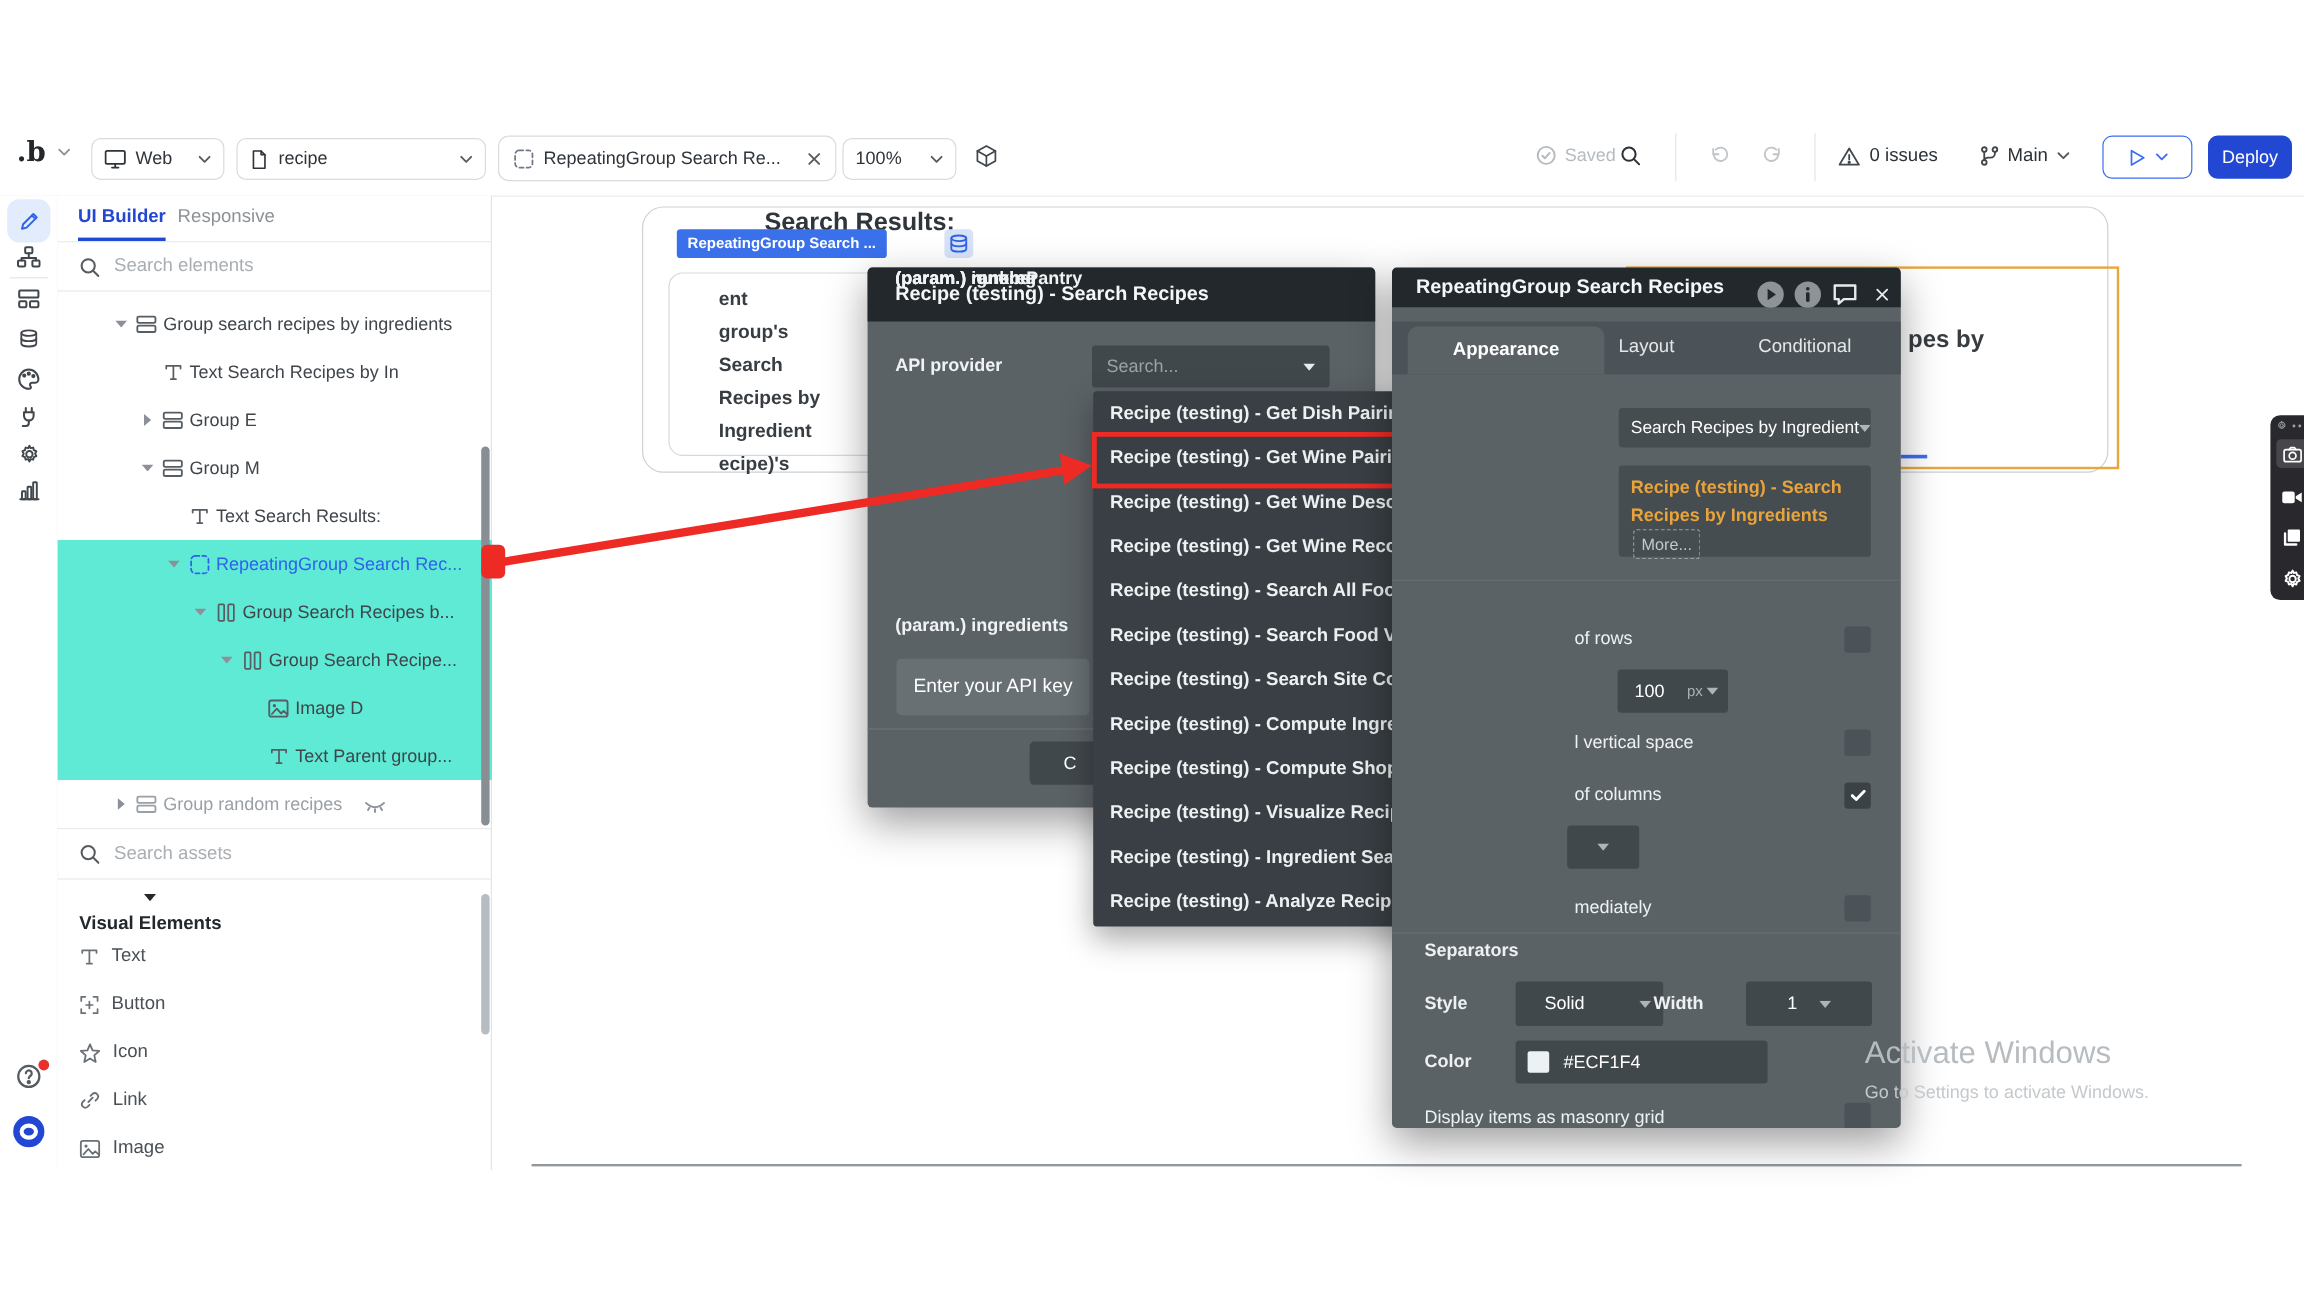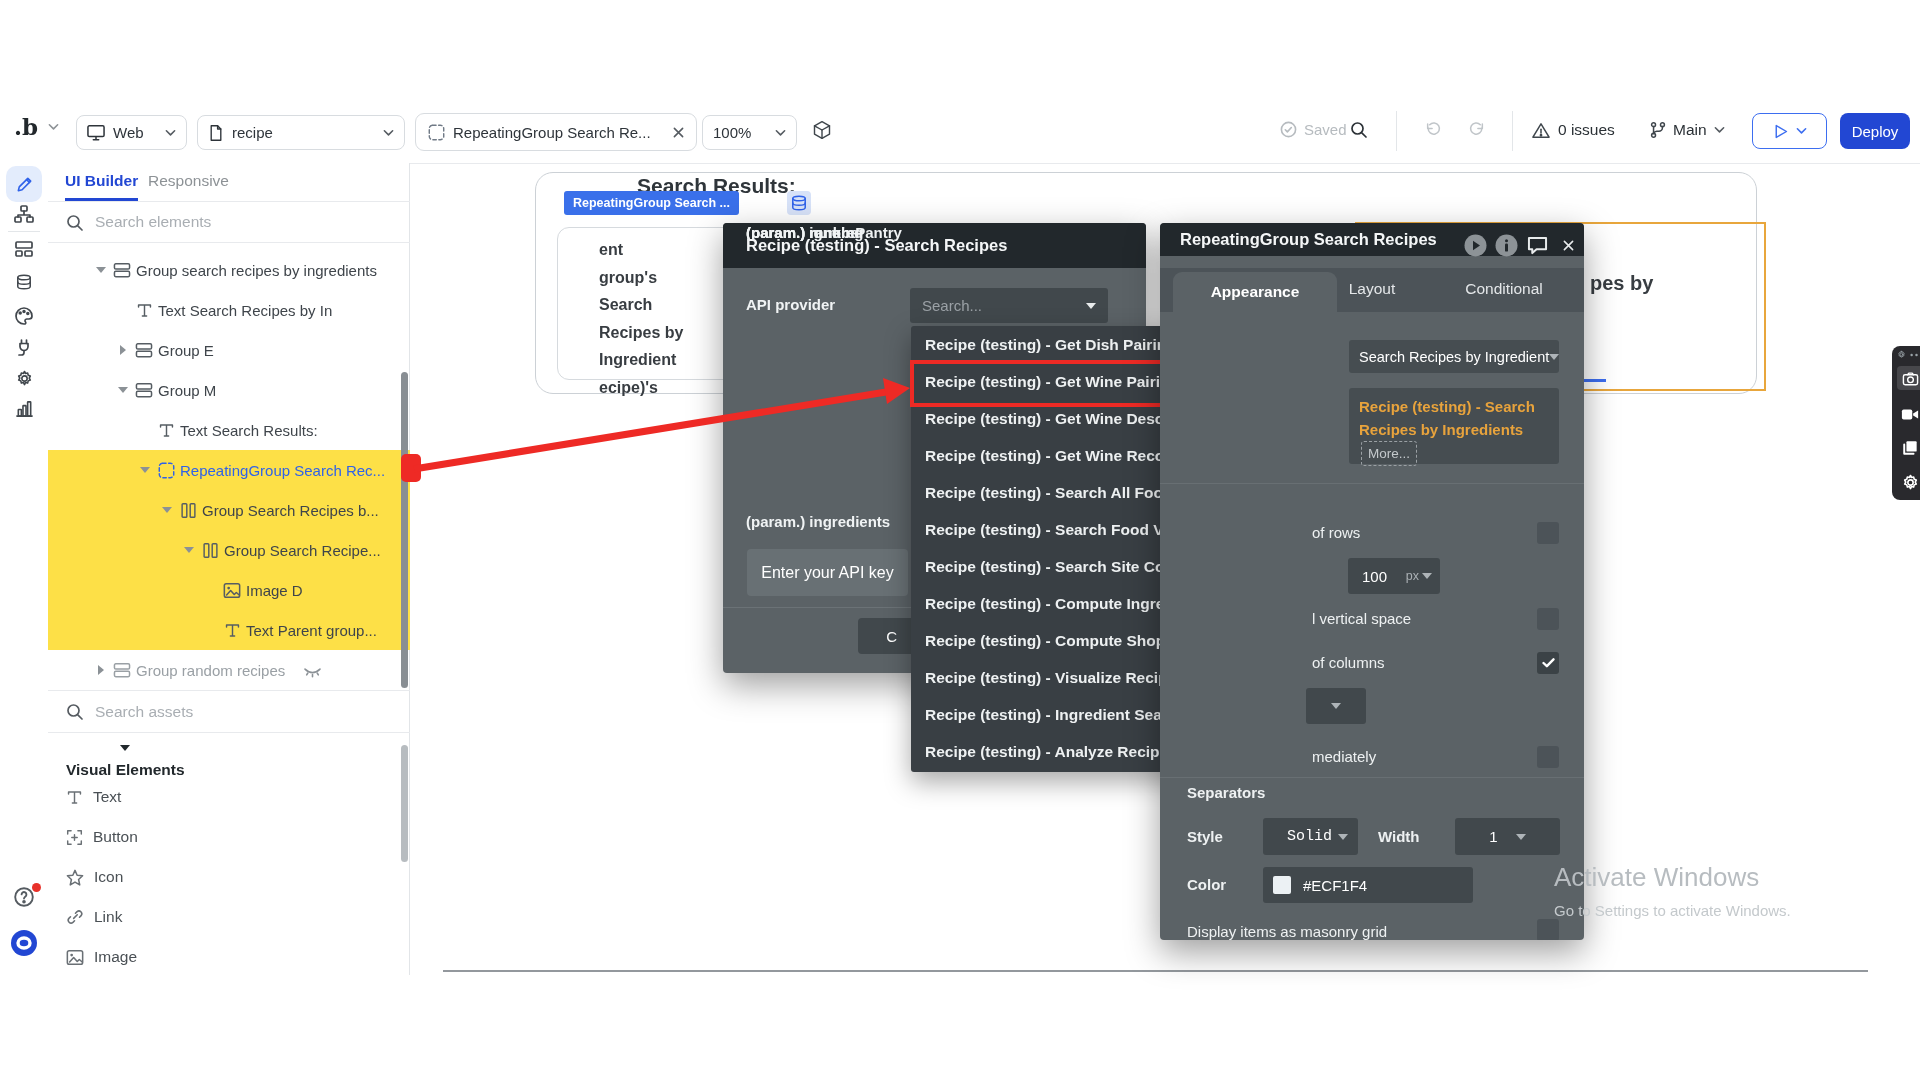--- a/index.html
+++ b/index.html
@@ -69,21 +69,21 @@
   #sbt-ui{position:absolute;left:17px;top:9px;font-size:15.5px;font-weight:700;color:#2247d3;
         padding-bottom:8px;border-bottom:3px solid #2247d3;}
   #sbt-resp{position:absolute;left:100px;top:9px;font-size:15.5px;color:#8d9296;}
   #sb-tabline{position:absolute;left:0;top:38px;width:362px;height:1px;background:#e8eaed;}
   #sb-search{position:absolute;left:0;top:39px;width:362px;height:41px;display:flex;
         align-items:center;gap:12px;padding-left:18px;border-bottom:1px solid #e8eaed;
         box-sizing:border-box;font-size:15.5px;}
   #sb-search .icn{color:#555b61;}
   .tree-row{position:absolute;left:0;width:362px;height:40px;display:flex;align-items:center;
         box-sizing:border-box;font-size:15px;color:#3f454b;}
-  .tree-row.hl{background:#fde047;}
+  .tree-row.hl{background:#5eead4;}
   .tree-row.sel .t-label{color:#2f62e9;}
   .tree-row.sel .t-ic{color:#2f62e9;}
   .tree-row.dim .t-label,.tree-row.dim .t-ic{color:#9aa0a5;}
   .caret{width:18px;color:#8b9196;}
   .caret.hidden{visibility:hidden;}
   .t-ic{width:24px;color:#565d63;}
   .t-label{margin-left:2px;white-space:nowrap;}
   .t-eye{margin-left:18px;color:#8b9196;}
   #sb-scroll{position:absolute;left:353px;top:209px;width:7px;height:316px;background:#888e93;
         border-radius:4px;}
@@ -195,21 +195,21 @@
   .cb.checked{background:#3b4246;}
   #cb-rows{top:299px;} #cb-vspace{top:385px;} #cb-cols{top:429px;}
   #cb-imm{top:523px;} #cb-masonry{top:696px;}
   .p-select{position:absolute;background:#41484c;border-radius:3px;display:flex;
         align-items:center;box-sizing:border-box;color:#fff;font-size:15px;}
   .p-select .icn{color:#aeb4b8;}
   #sel-unit{left:188px;top:335px;width:92px;height:36px;padding:0 8px 0 14px;}
   #sel-unit .unit{margin-left:auto;color:#aab0b4;font-size:12.5px;display:flex;
         align-items:center;gap:3px;}
   #sel-empty{left:146px;top:465px;width:60px;height:36px;justify-content:center;}
-  #sel-style{left:103px;top:595px;width:95px;height:37px;padding:0 10px 0 24px;font-family:Liberation Mono, monospace;}
+  #sel-style{left:103px;top:595px;width:123px;height:37px;padding:0 10px 0 24px;}
   #sel-style .icn{margin-left:auto;}
   #sel-width{left:295px;top:595px;width:105px;height:37px;padding:0 10px;justify-content:center;gap:18px;}
   #color-field{position:absolute;left:103px;top:644px;width:210px;height:36px;background:#41484c;
         border-radius:3px;display:flex;align-items:center;gap:12px;padding:0 10px;
         box-sizing:border-box;color:#fff;font-size:15px;}
   #color-swatch{width:18px;height:18px;background:#ECF1F4;border-radius:2px;flex:none;}
 
   
   #arrow{position:absolute;left:0;top:0;pointer-events:none;}
   #capture-bar{position:absolute;left:1892px;top:346px;width:36px;height:154px;

